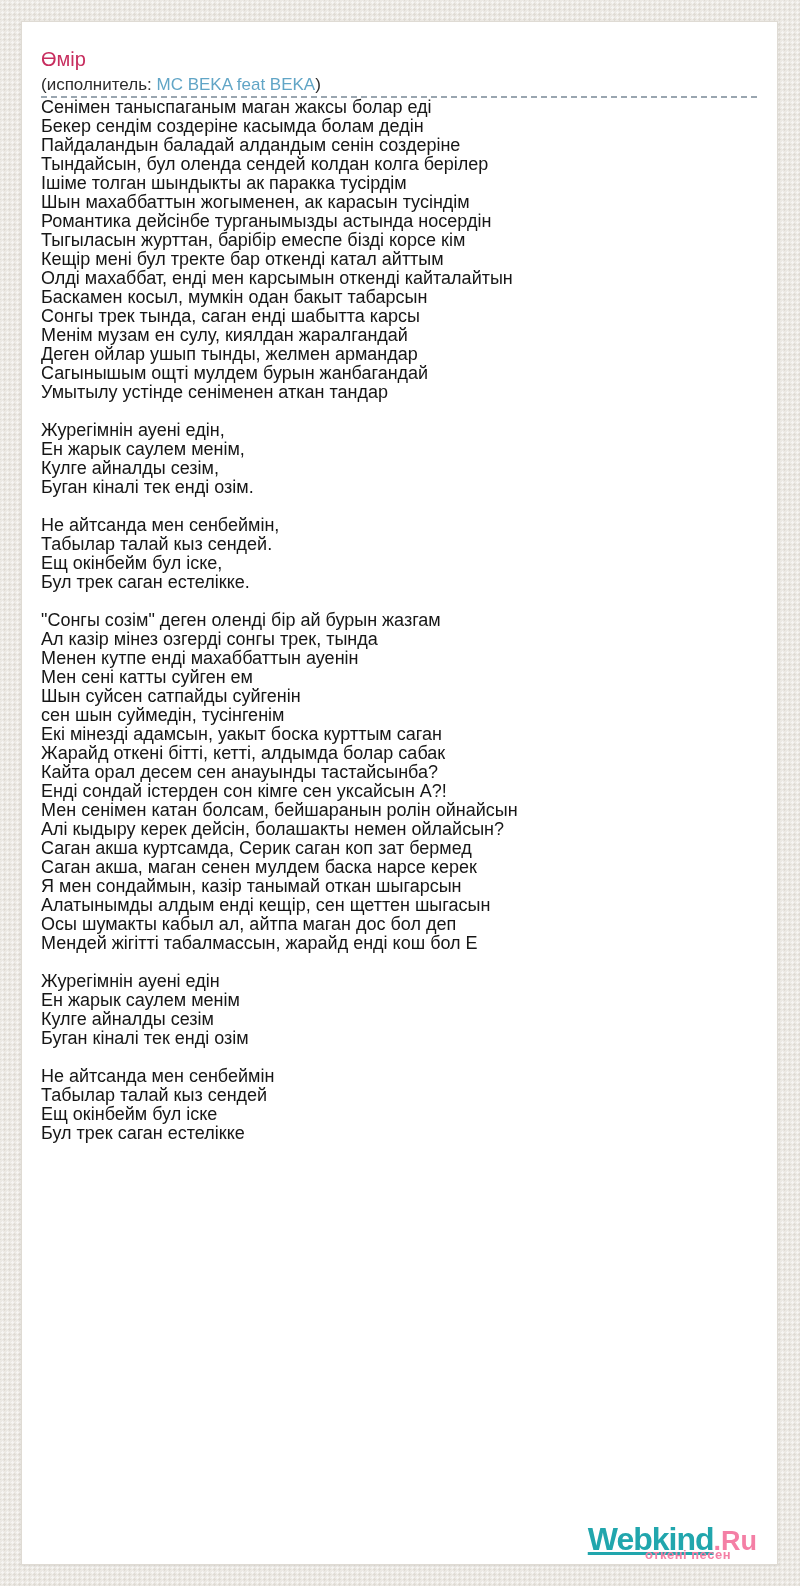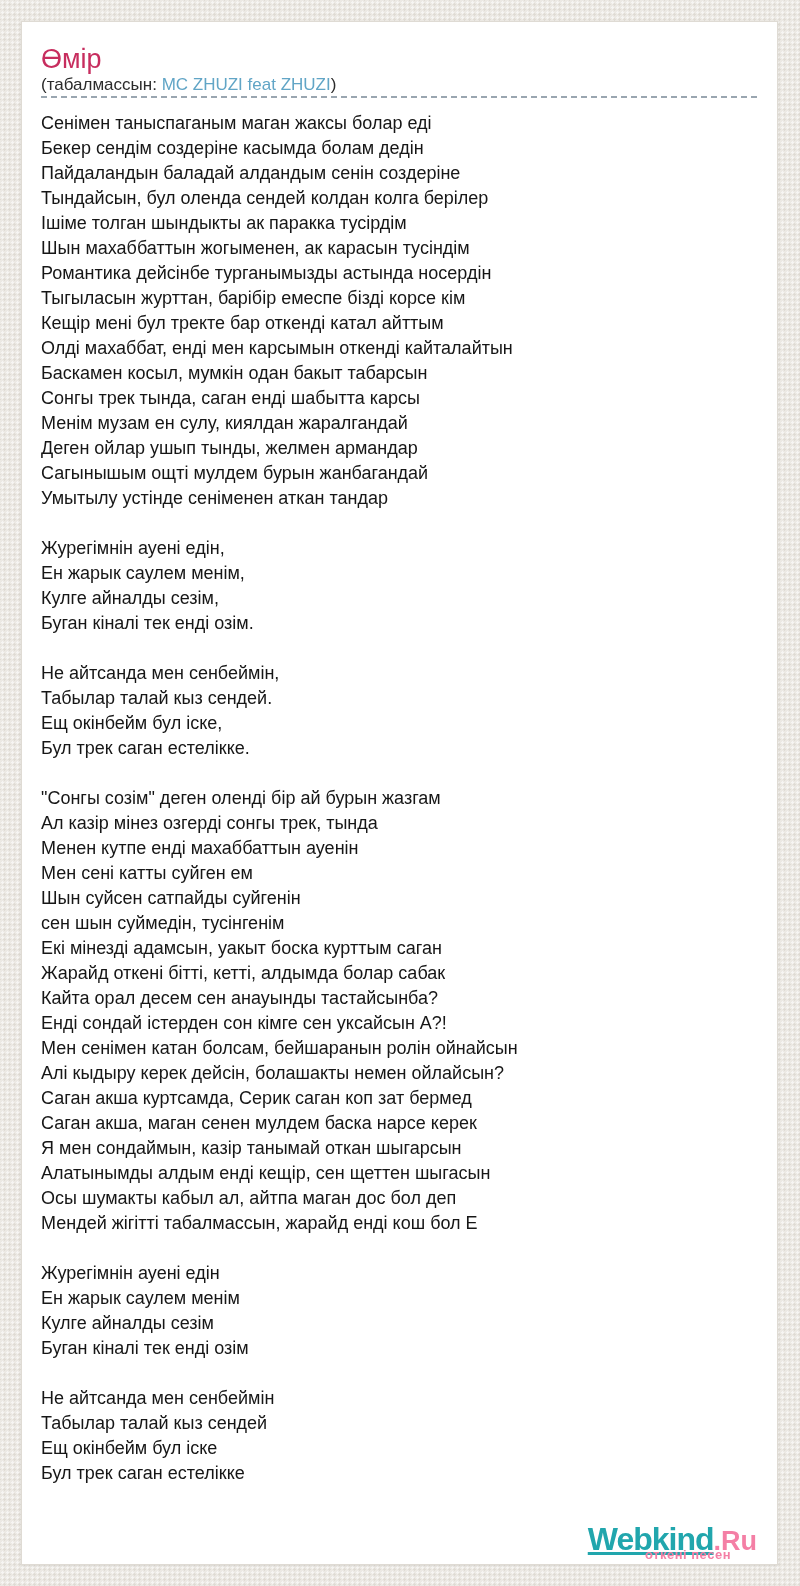--- a/index.html
+++ b/index.html
@@ -33,39 +33,39 @@
   }
   .content{
     padding:21px 20px 0 19px;
   }
   .header{
     border-bottom:2px dashed var(--dash-color);
     padding-bottom:2px;
   }
   h1.title{
     margin:0;
-    font-size:27px;
+    font-size:20px;
     line-height:32px;
     font-weight:400;
     color:var(--title-color);
   }
   .artist-line{
     font-size:17px;
     line-height:19px;
     color:#2b2b2b;
   }
   .artist-link{
     color:var(--artist-link);
     text-decoration:none;
     cursor:pointer;
   }
   .lyrics{
-    margin-top:13px;
+    margin-top:0;
     font-size:18px;
-    line-height:25px;
+    line-height:19px;
     color:var(--lyric-color);
     white-space:pre-line;
   }
   .brand{
     position:absolute;
     right:20px;
     bottom:3px;
     text-align:right;
     text-decoration:none;
     line-height:1;
@@ -93,21 +93,21 @@
   }
 </style>
 </head>
 <body>
 
 <div class="card">
   <div class="content">
 
     <div class="header">
       <h1 class="title">Өмір</h1>
-      <div class="artist-line"><span>(табалмассын: </span><a class="artist-link">MC ZHUZI feat ZHUZI</a><span>)</span></div>
+      <div class="artist-line"><span>(исполнитель: </span><a class="artist-link">MC BEKA feat BEKA</a><span>)</span></div>
     </div>
 
     <div class="lyrics">Сенімен таныспаганым маган жаксы болар еді
 Бекер сендім создеріне касымда болам дедін
 Пайдаландын баладай алдандым сенін создеріне
 Тындайсын, бул оленда сендей колдан колга берілер
 Ішіме толган шындыкты ак паракка тусірдім
 Шын махаббаттын жогыменен, ак карасын тусіндім
 Романтика дейсінбе турганымызды астында носердін
 Тыгыласын журттан, барібір емеспе бізді корсе кім

